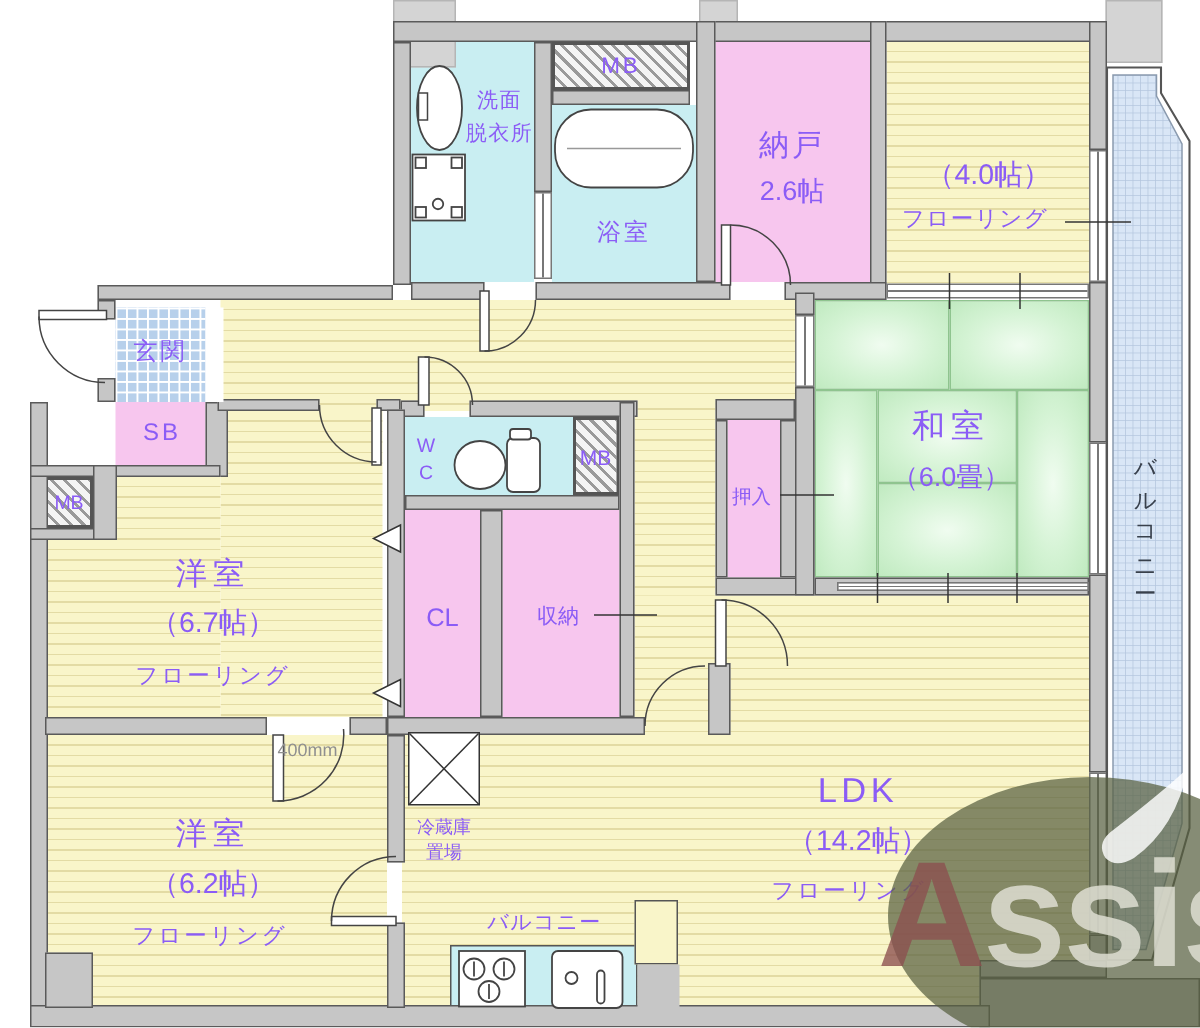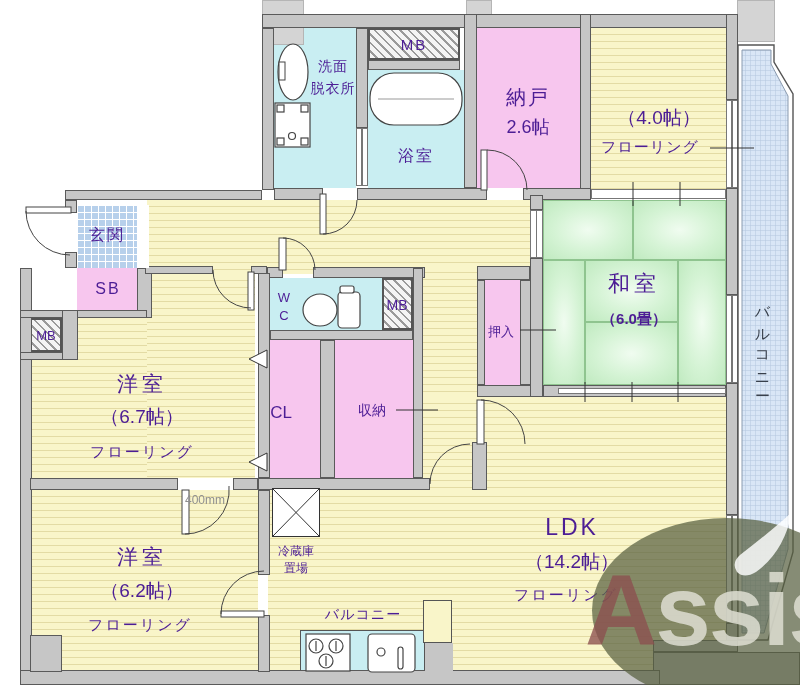--- a/index.html
+++ b/index.html
@@ -15,21 +15,21 @@
   .hatch{background:repeating-linear-gradient(45deg,#f4f4f4 0 4px,#9a9a9a 4px 6px);border:2px solid #555;z-index:15;}
   .tatami{background:radial-gradient(ellipse at center,#f0fcf0 0%,#d4f3d4 55%,#c0eac0 100%);border:1px solid #8fc48f;z-index:12;}
   
   .wall{background:#c6c6c6;border:1px solid #5a5a5a;z-index:20;}
   .wall2{background:#d4d4d4;border:1px solid #b5b5b5;z-index:18;}
   .white{background:#fff;z-index:24;}
   .winH{background:linear-gradient(180deg,#fff 44%,#777 44%,#777 56%,#fff 56%);border:1px solid #777;z-index:25;}
   .winV{background:linear-gradient(90deg,#fff 44%,#777 44%,#777 56%,#fff 56%);border:1px solid #777;z-index:25;}
   svg.ovl{position:absolute;left:0;top:0;z-index:40;pointer-events:none;}
   
-  .lb{position:absolute;transform:translate(-50%,-50%);white-space:nowrap;color:#4c1d95;
+  .lb{position:absolute;transform:translate(-50%,-50%);white-space:nowrap;color:#8b5cf6;
       letter-spacing:2px;z-index:50;line-height:1;}
   .dim{color:#8f8f8f;letter-spacing:0;}
   .vert{writing-mode:vertical-rl;letter-spacing:6px;transform:translate(-50%,0);color:#38404c;}
   
   .wm-ellipse{position:absolute;border-radius:50%;z-index:60;}
   .wm-text{position:absolute;z-index:62;font-weight:bold;font-size:100px;letter-spacing:-2px;line-height:1;}
 </style>
 </head>
 <body>
 
@@ -264,26 +264,26 @@
   <div class="lb" style="left:659px;top:117px;font-size:19px;letter-spacing:0;">（4.0帖）</div>
   <div class="lb" style="left:650px;top:146px;font-size:15px;letter-spacing:1px;">フローリング</div>
   <div class="lb" style="left:107px;top:235px;font-size:16px;">玄関</div>
   <div class="lb" style="left:108px;top:289px;font-size:16px;">SB</div>
   <div class="lb" style="left:46px;top:335px;font-size:13px;letter-spacing:0;">MB</div>
   <div class="lb" style="left:284px;top:297px;font-size:13px;letter-spacing:0;">W</div>
   <div class="lb" style="left:284px;top:315px;font-size:13px;letter-spacing:0;">C</div>
   <div class="lb" style="left:397px;top:305px;font-size:14px;letter-spacing:0;">MB</div>
   <div class="lb" style="left:501px;top:331px;font-size:13px;letter-spacing:0;">押入</div>
   <div class="lb" style="left:634px;top:284px;font-size:22px;letter-spacing:4px;">和室</div>
-  <div class="lb" style="left:634px;top:318px;font-size:15px;letter-spacing:0;font-weight:bold;">（6.0畳）</div>
+  <div class="lb" style="left:634px;top:318px;font-size:18px;letter-spacing:0;">（6.0畳）</div>
   <div class="lb vert" style="left:763px;top:295px;font-size:15px;">バルコニー</div>
   <div class="lb" style="left:142px;top:383px;font-size:21px;letter-spacing:4px;">洋室</div>
   <div class="lb" style="left:142px;top:416px;font-size:19px;letter-spacing:0;">（6.7帖）</div>
   <div class="lb" style="left:142px;top:451px;font-size:15px;letter-spacing:2px;">フローリング</div>
-  <div class="lb" style="left:281px;top:412px;font-size:17px;letter-spacing:0;">CL</div>
+  <div class="lb" style="left:295px;top:412px;font-size:17px;letter-spacing:0;">CL</div>
   <div class="lb" style="left:372px;top:410px;font-size:14px;letter-spacing:0;">収納</div>
   <div class="lb dim" style="left:205px;top:500px;font-size:12px;">400mm</div>
   <div class="lb" style="left:142px;top:556px;font-size:21px;letter-spacing:4px;">洋室</div>
   <div class="lb" style="left:142px;top:590px;font-size:19px;letter-spacing:0;">（6.2帖）</div>
   <div class="lb" style="left:140px;top:624px;font-size:15px;letter-spacing:2px;">フローリング</div>
   <div class="lb" style="left:296px;top:551px;font-size:12px;letter-spacing:0;">冷蔵庫</div>
   <div class="lb" style="left:296px;top:568px;font-size:12px;letter-spacing:0;">置場</div>
   <div class="lb" style="left:363px;top:614px;font-size:14px;letter-spacing:1px;">バルコニー</div>
   <div class="lb" style="left:572px;top:527px;font-size:23px;letter-spacing:3px;">LDK</div>
   <div class="lb" style="left:572px;top:561px;font-size:19px;letter-spacing:0;">（14.2帖）</div>

